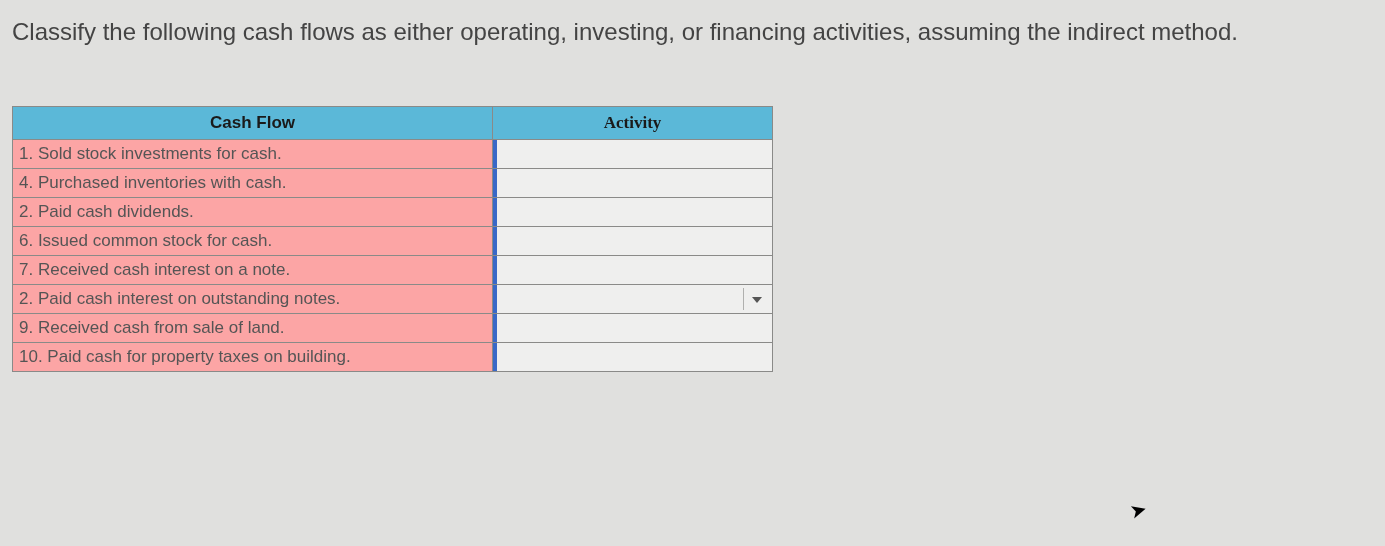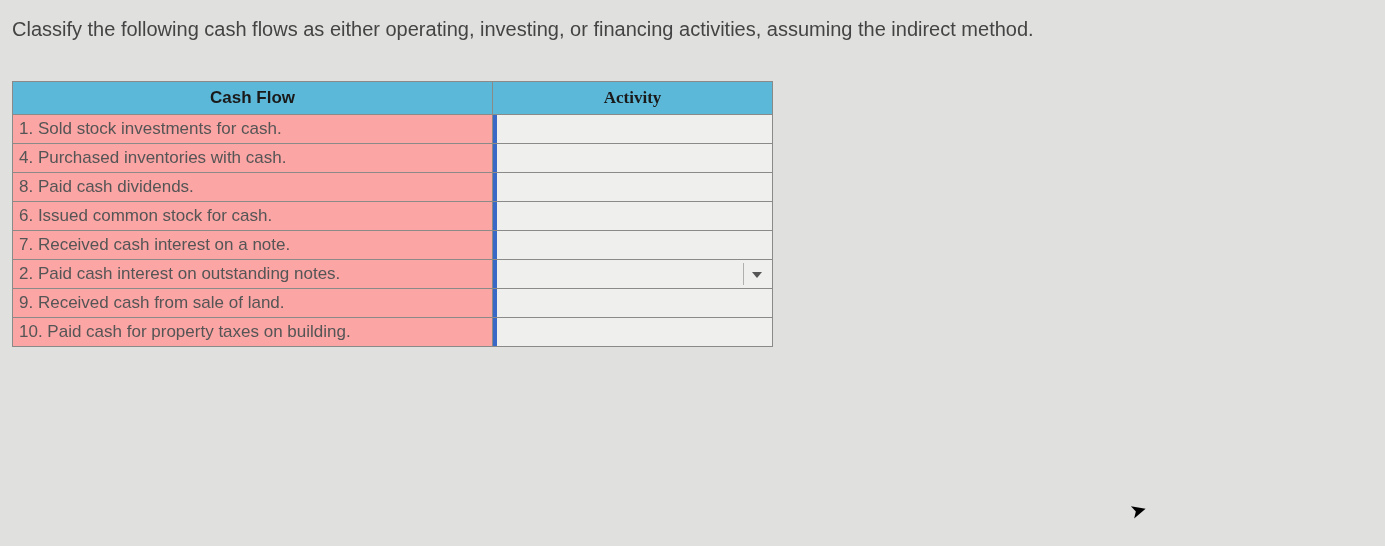--- a/index.html
+++ b/index.html
@@ -7,23 +7,23 @@
     margin: 0;
     padding: 18px 12px;
     font-family: Arial, Helvetica, sans-serif;
     background: #e0e0de;
     color: #3a3a3a;
     width: 1385px;
     height: 546px;
     position: relative;
   }
   .question {
-    font-size: 20px;
+    font-size: 24px;
     color: #444;
-    margin-bottom: 40px;
+    margin-bottom: 60px;
     font-weight: 400;
   }
   .tbl {
     border-collapse: collapse;
     background: #fca5a5;
   }
   .tbl th, .tbl td {
     border: 1px solid #8a8a88;
     font-size: 17px;
     text-align: left;
@@ -102,21 +102,21 @@
           <div class="dropdown-field"></div>
         </td>
     </tr>
     <tr>
       <td class="desc">4. Purchased inventories with cash.</td>
       <td class="activity-cell">
           <div class="dropdown-field"></div>
         </td>
     </tr>
     <tr>
-      <td class="desc">8. Paid cash dividends.</td>
+      <td class="desc">2. Paid cash dividends.</td>
       <td class="activity-cell">
           <div class="dropdown-field"></div>
         </td>
     </tr>
     <tr>
       <td class="desc">6. Issued common stock for cash.</td>
       <td class="activity-cell">
           <div class="dropdown-field"></div>
         </td>
     </tr>

